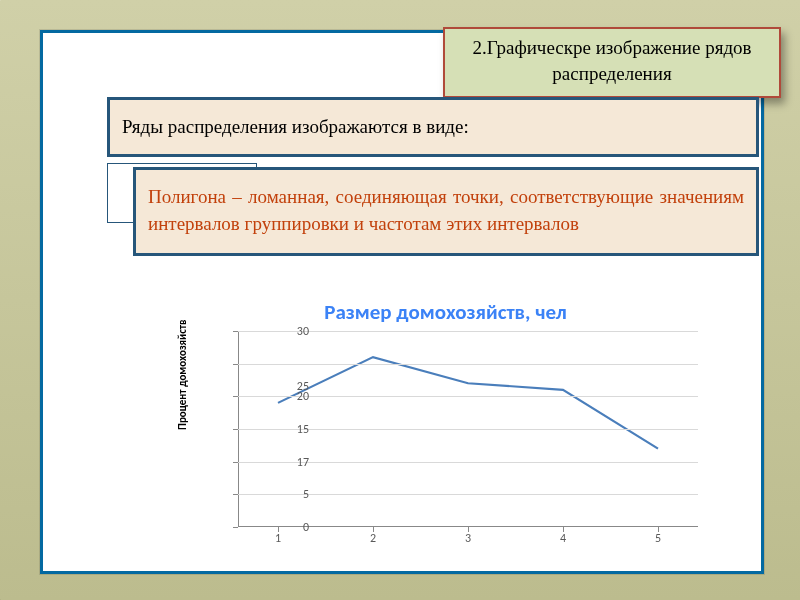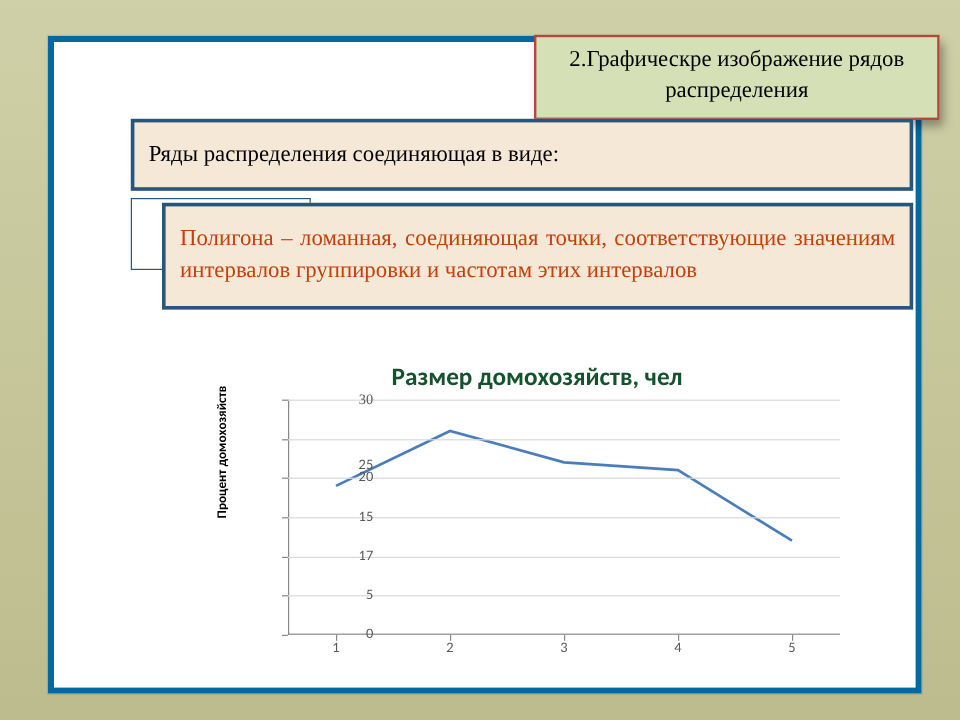--- a/index.html
+++ b/index.html
@@ -16,21 +16,21 @@
     overflow: hidden;
   }
 
   .slide-frame {
     position: absolute;
     left: 40px;
     top: 30px;
     width: 718px;
     height: 538px;
     background: #ffffff;
-    border: 5px solid #0369a1;
+    border: 3px solid #0369a1;
     box-shadow: 0 0 0 1px rgba(0,0,0,0.1);
   }
 
   .title-box {
     position: absolute;
     left: 400px;
     top: -6px;
     width: 318px;
     padding: 6px 8px 10px 8px;
     background: #d6e0b6;
@@ -89,21 +89,21 @@
     top: 262px;
     width: 535px;
     height: 258px;
     background: #ffffff;
   }
 
   .chart-title {
     font-family: Calibri, Arial, sans-serif;
     font-size: 21px;
     font-weight: bold;
-    color: #14532d;
+    color: #3b82f6;
     text-align: center;
     padding-top: 4px;
   }
 
   .y-axis-label {
     position: absolute;
     left: -2px;
     top: 135px;
     transform: rotate(-90deg);
     transform-origin: left top;
@@ -171,21 +171,21 @@
 </head>
 <body>
 
 <div class="slide-frame">
 
   <div class="title-box">
     <span>2.Графическре изображение рядов распределения</span>
   </div>
 
   <div class="intro-box">
-    <span>Ряды распределения соединяющая в виде:</span>
+    <span>Ряды распределения изображаются в виде:</span>
   </div>
 
   <div class="empty-box"></div>
 
   <div class="definition-box">
     <span>Полигона – ломанная, соединяющая точки, соответствующие значениям интервалов группировки и частотам этих интервалов</span>
   </div>
 
   <div class="chart-container">
     <div class="chart-title">Размер домохозяйств, чел</div>
@@ -215,21 +215,21 @@
         <div style="position: absolute; left: 230px; top: 196px; height: 5px; border-left: 1px solid rgb(136, 136, 136);"></div>
         <div style="position: absolute; left: 325px; top: 196px; height: 5px; border-left: 1px solid rgb(136, 136, 136);"></div>
         <div style="position: absolute; left: 420px; top: 196px; height: 5px; border-left: 1px solid rgb(136, 136, 136);"></div>
       </div>
   <div class="y-tick-label" style="top: 225px;">0</div>
       <div class="y-tick-label" style="top: 192.333px;">5</div>
       <div class="y-tick-label" style="top: 159.667px;">17</div>
       <div class="y-tick-label" style="top: 127px; text-align: right;">15</div>
       <div class="y-tick-label" style="top: 94.3333px;">20</div>
       <div class="y-tick-label" style="top: 61.6667px; margin-top: 22px;">25</div>
-      <div class="y-tick-label" style="top: 29px; font-family: Liberation Serif, serif;">30</div>
+      <div class="y-tick-label" style="top: 29px;">30</div>
       <div class="x-tick-label" style="left: 90px;">1</div>
       <div class="x-tick-label" style="left: 185px;">2</div>
       <div class="x-tick-label" style="left: 280px;">3</div>
       <div class="x-tick-label" style="left: 375px;">4</div>
       <div class="x-tick-label" style="left: 470px;">5</div>
     </div>
 
 </div>
 
 </body></html>

